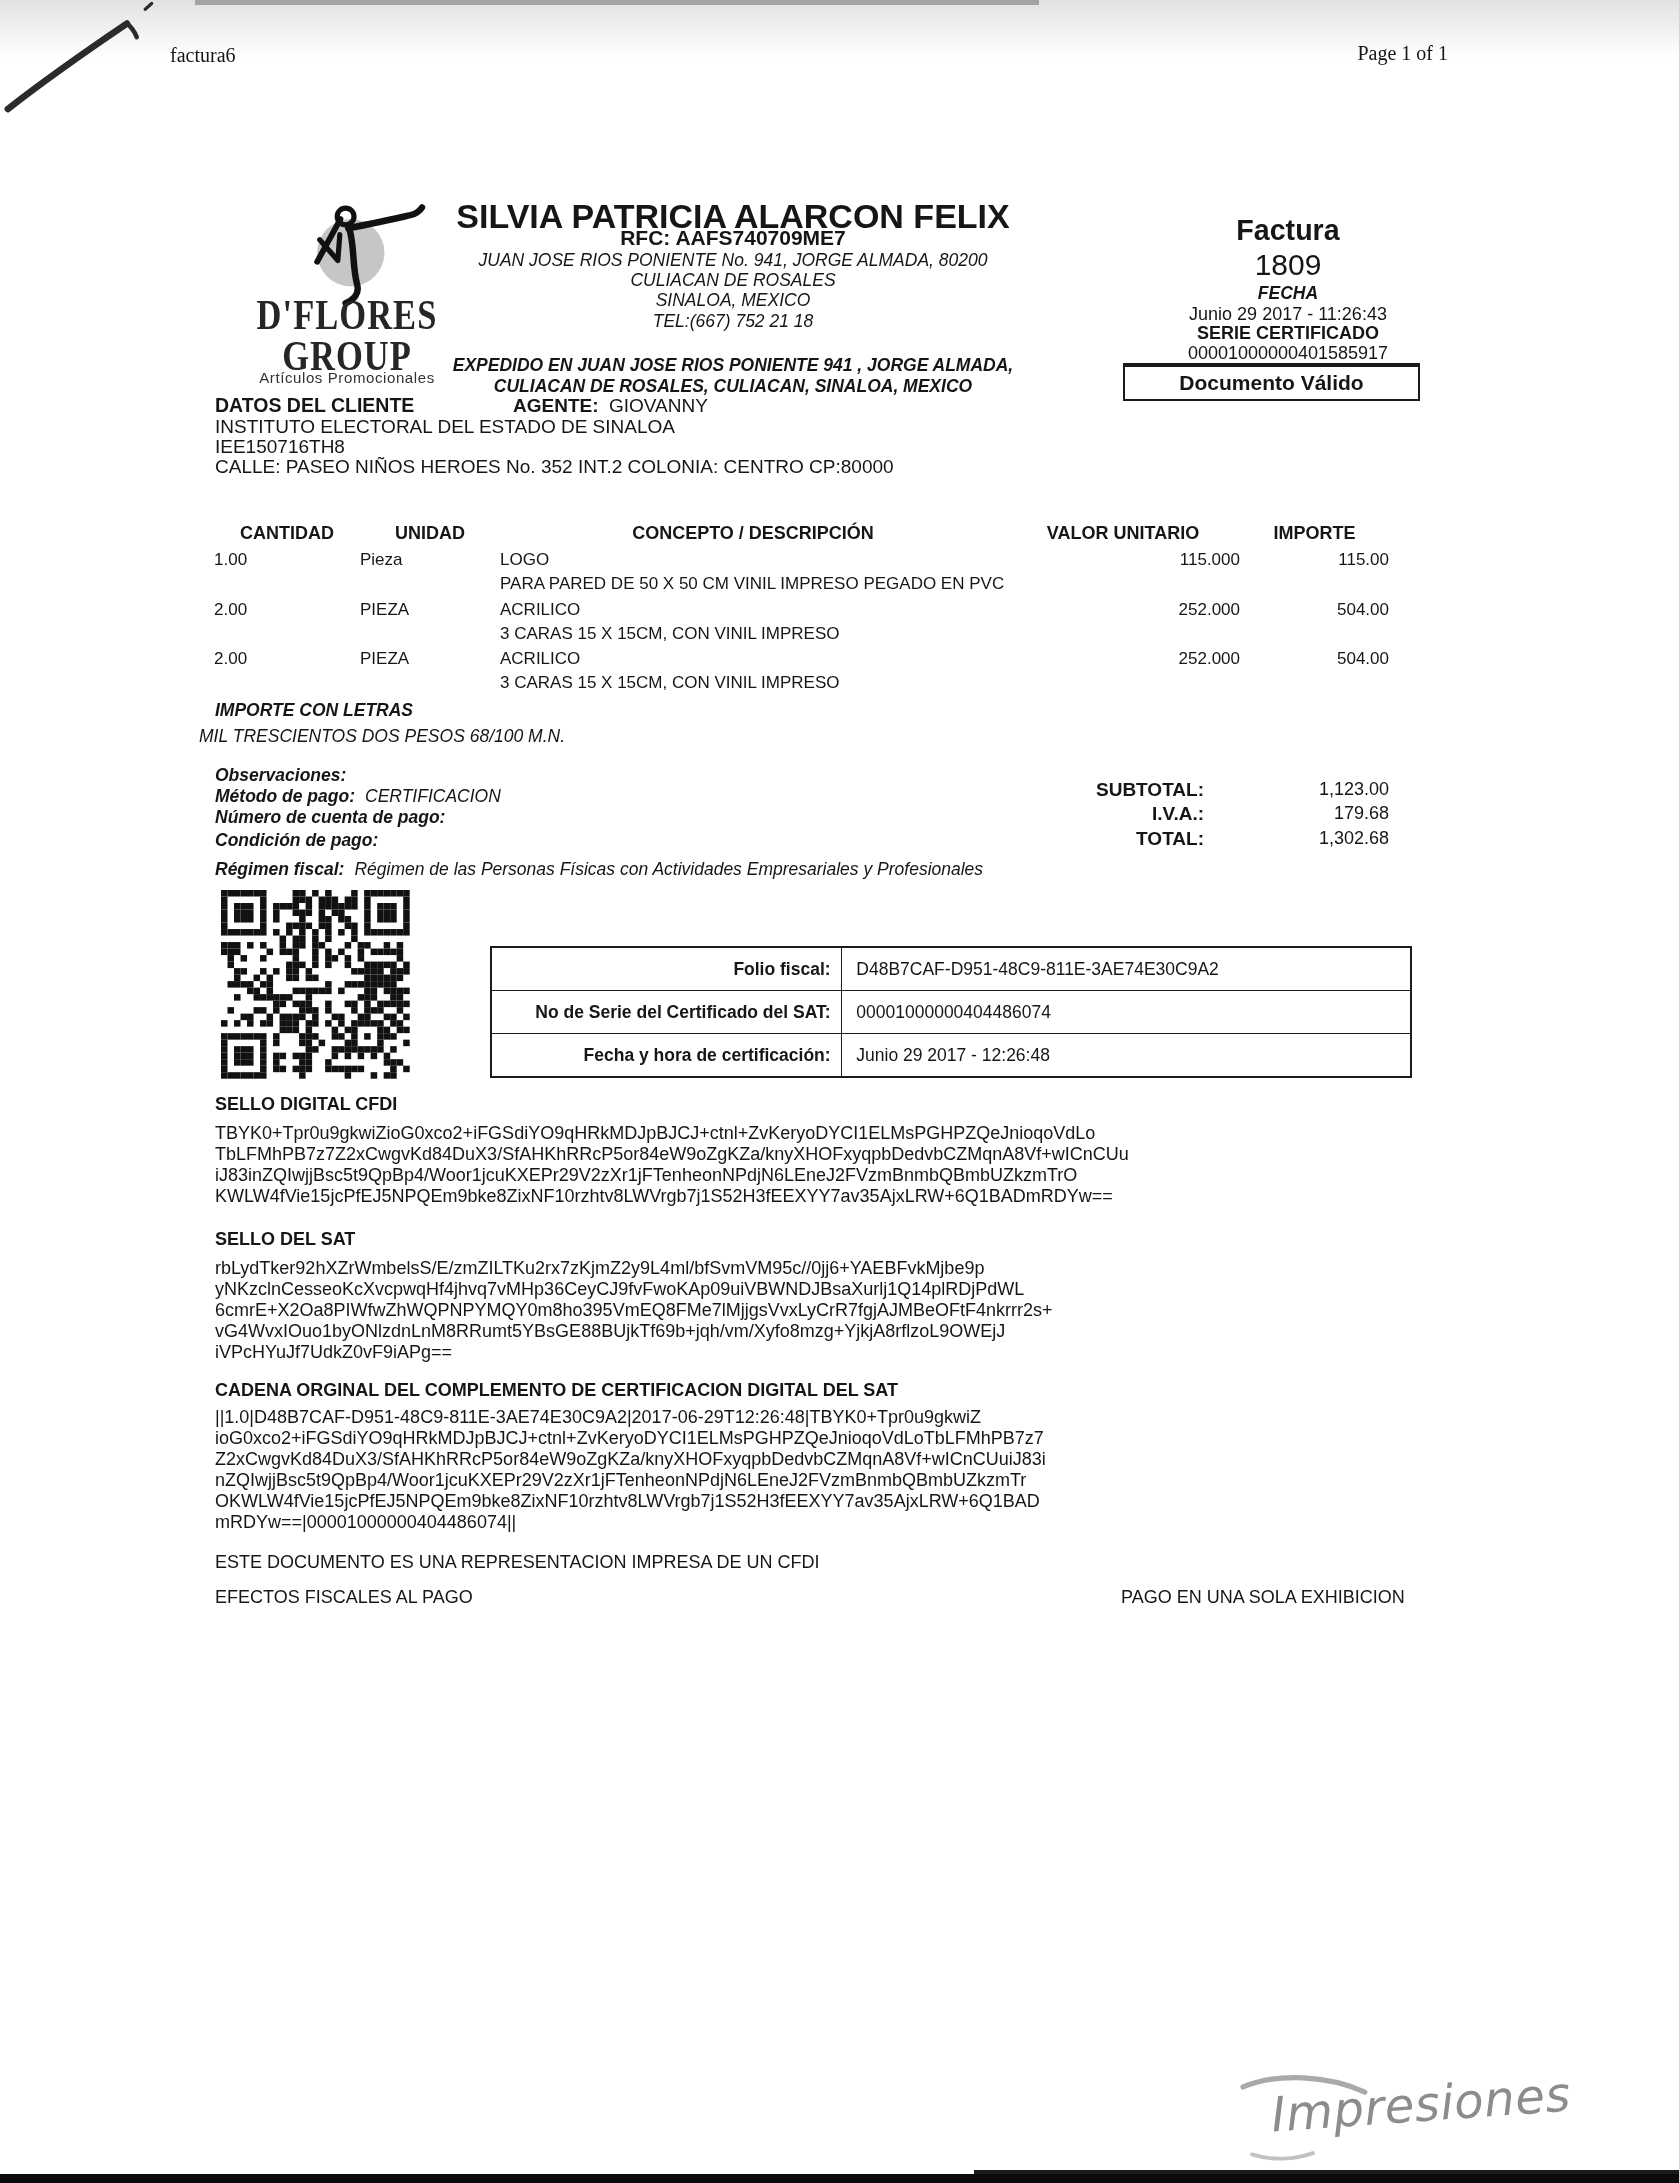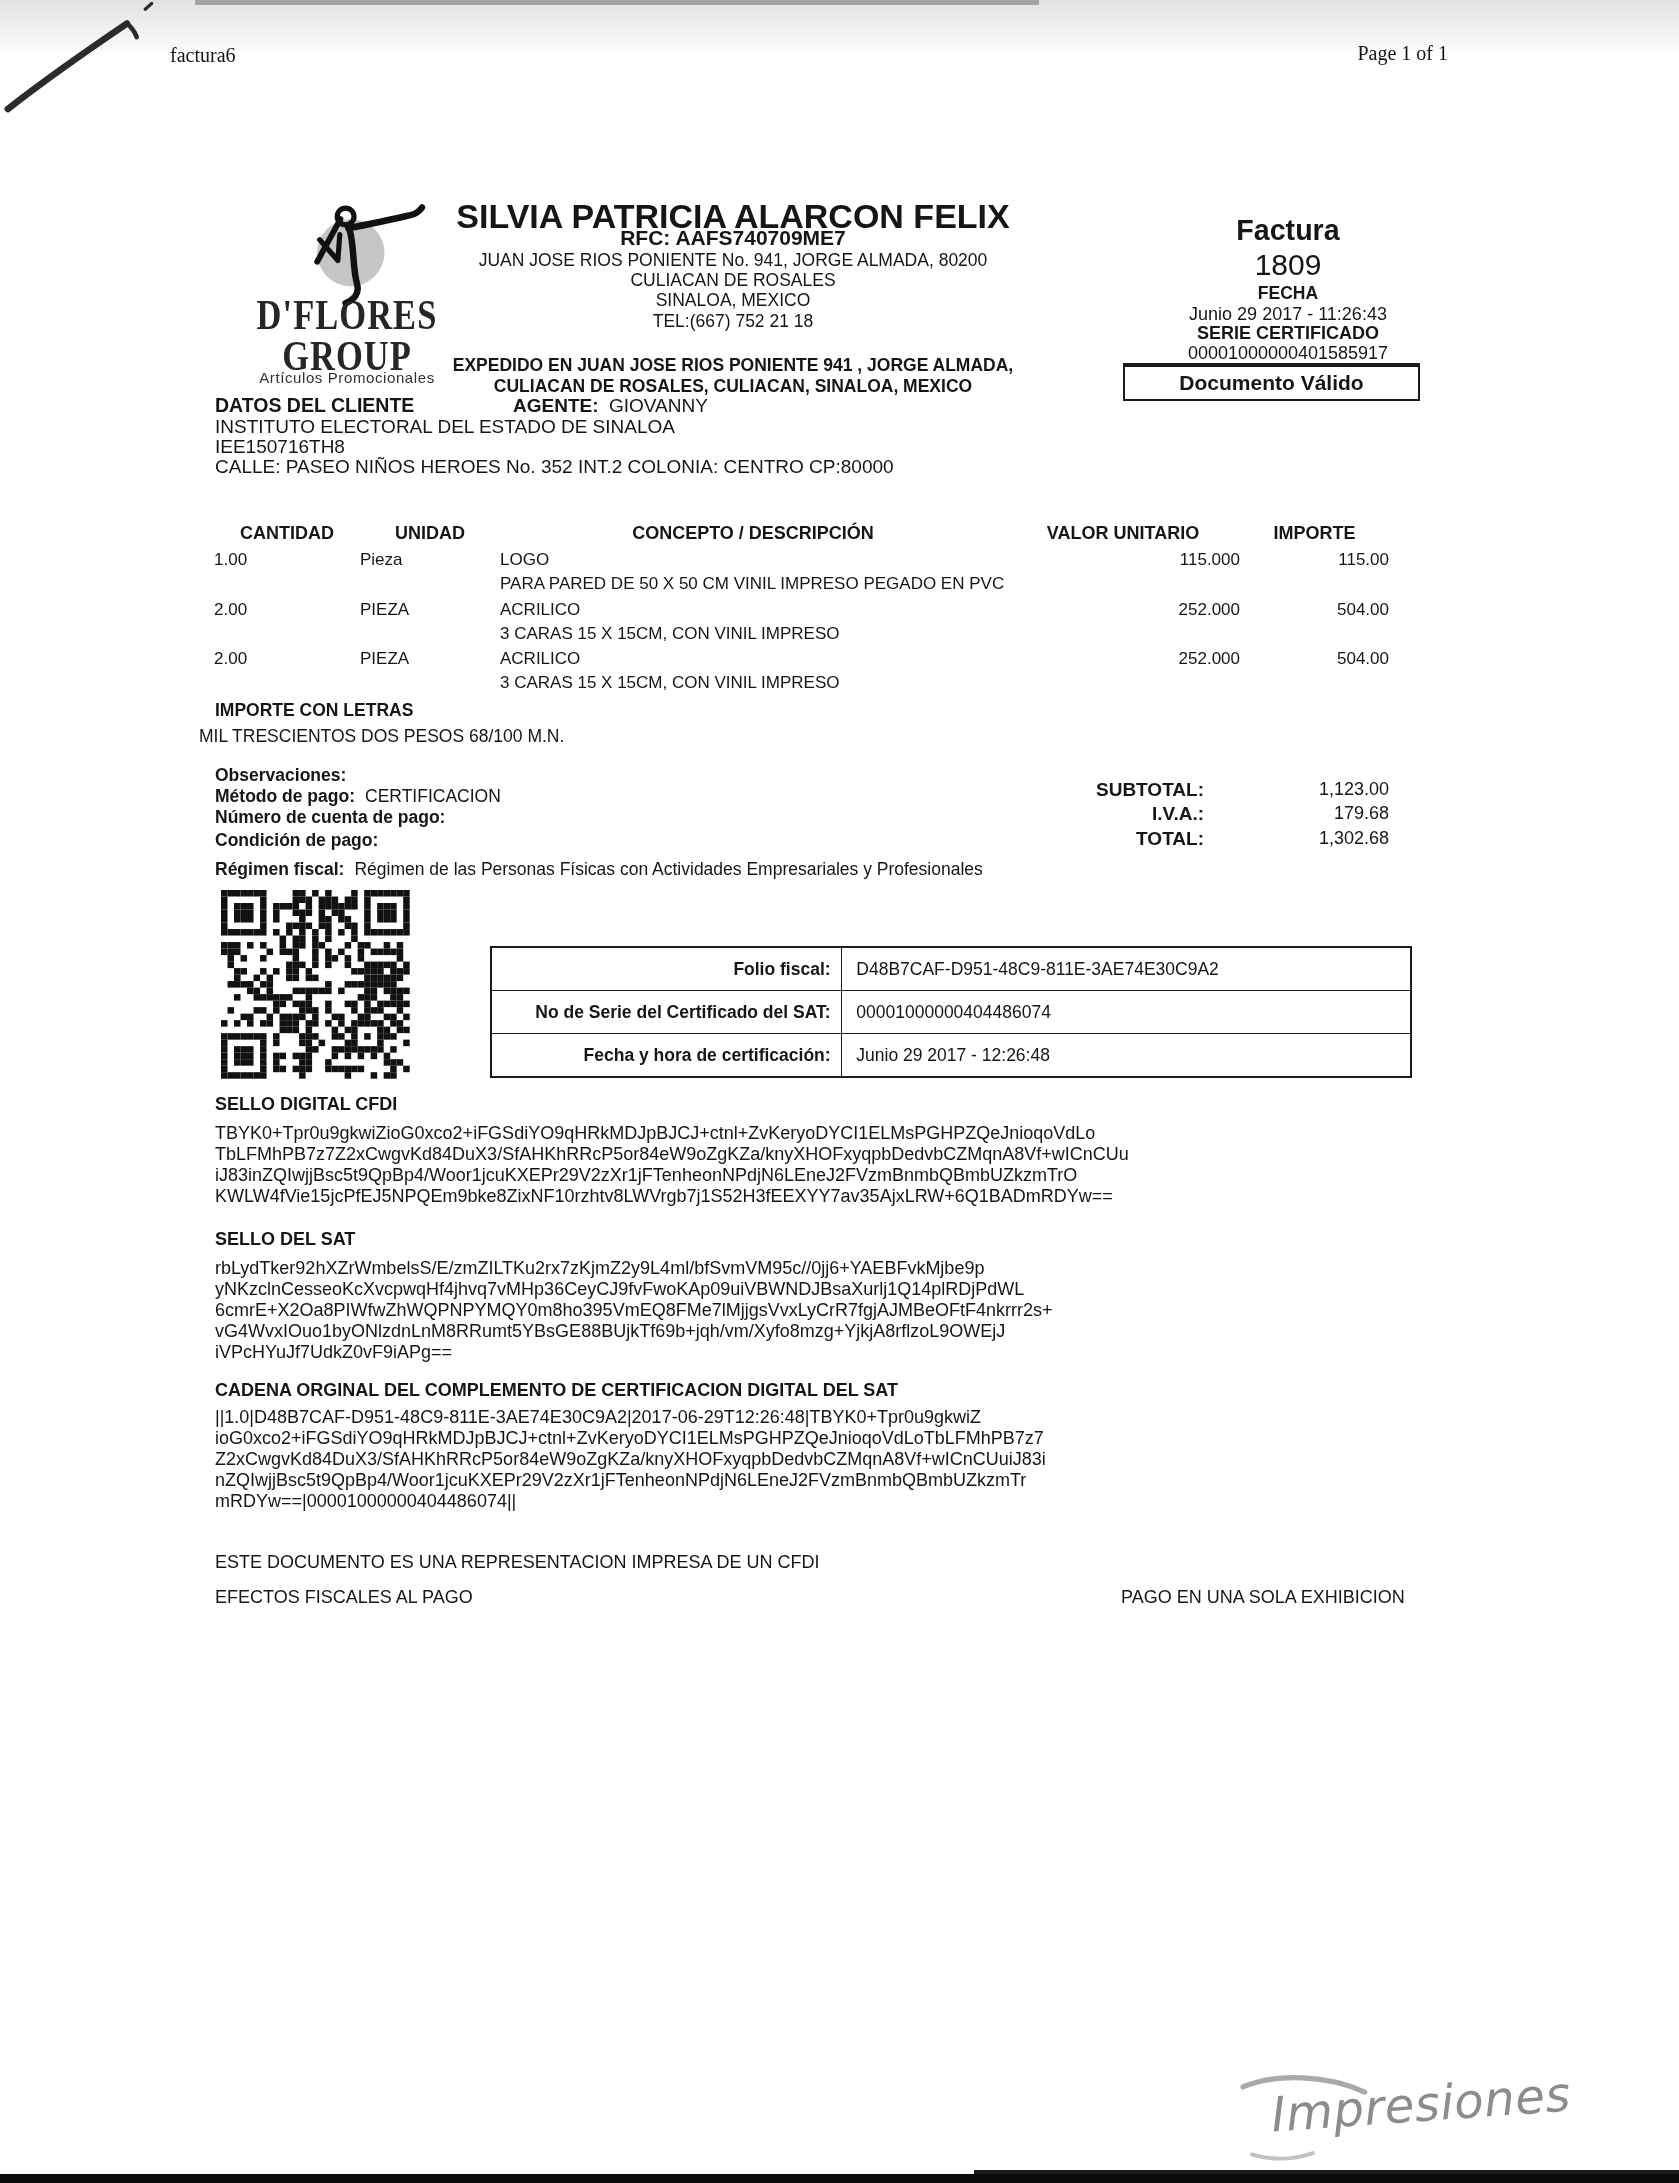--- a/index.html
+++ b/index.html
@@ -9,21 +9,21 @@
   .b{font-weight:700;}
   .ctr{text-align:center;}
   .rt{text-align:right;}
   .serif{font-family:"Liberation Serif",serif;}
   .scanshade{position:absolute;left:0;top:0;width:1680px;height:58px;
     background:linear-gradient(to bottom,rgba(150,150,150,.28),rgba(255,255,255,0));}
   .topedge{position:absolute;left:195px;top:0;width:844px;height:4.5px;background:#6f6f6f;opacity:.55;}
   .bottombar{position:absolute;left:0;top:2174px;width:1680px;height:9px;background:#0b0b0b;}
   .bottombar2{position:absolute;left:974px;top:2170px;width:706px;height:5.2px;background:#1a1a1a;}
   
-  .t27{font-size:17.5px;} .t28{font-size:18px;} .t29{font-size:19px;} .t30{font-size:19.5px;}
+  .t27{font-size:17.5px;font-style:italic;} .t28{font-size:18px;} .t29{font-size:19px;} .t30{font-size:19.5px;}
   .t32{font-size:21px;} .t38{font-size:34px;} .t40{font-size:20px;} .t44{font-size:28.6px;} .t46{font-size:30px;}
   
   .logoword{font-family:"Liberation Serif",serif;font-weight:700;color:#262626;
             transform:scaleX(.82);transform-origin:center;letter-spacing:1.3px;}
   .logotag{font-size:15px;color:#333;letter-spacing:0.6px;}
   
   .itable{position:absolute;left:214px;width:1175px;}
   .igrid{display:grid;grid-template-columns:146px 140px 506px 234px 149px;}
   .ihead{font-weight:700;font-size:18px;text-align:center;}
   .irow{display:grid;grid-template-columns:146px 140px 506px 234px 149px;
@@ -615,20 +615,21 @@
     <div class="sealline">vG4WvxIOuo1byONlzdnLnM8RRumt5YBsGE88BUjkTf69b+jqh/vm/Xyfo8mzg+YjkjA8rflzoL9OWEjJ</div>
     <div class="sealline">iVPcHYuJf7UdkZ0vF9iAPg==</div>
   </div>
 
   <div class="abs b t28" style="left:215px;top:1380px;">CADENA ORGINAL DEL COMPLEMENTO DE CERTIFICACION DIGITAL DEL SAT</div>
   <div class="abs" style="left:215px;top:1407px;">
     <div class="sealline">||1.0|D48B7CAF-D951-48C9-811E-3AE74E30C9A2|2017-06-29T12:26:48|TBYK0+Tpr0u9gkwiZ</div>
     <div class="sealline">ioG0xco2+iFGSdiYO9qHRkMDJpBJCJ+ctnl+ZvKeryoDYCI1ELMsPGHPZQeJnioqoVdLoTbLFMhPB7z7</div>
     <div class="sealline">Z2xCwgvKd84DuX3/SfAHKhRRcP5or84eW9oZgKZa/knyXHOFxyqpbDedvbCZMqnA8Vf+wICnCUuiJ83i</div>
     <div class="sealline">nZQIwjjBsc5t9QpBp4/Woor1jcuKXEPr29V2zXr1jFTenheonNPdjN6LEneJ2FVzmBnmbQBmbUZkzmTr</div>
+    <div class="sealline">OKWLW4fVie15jcPfEJ5NPQEm9bke8ZixNF10rzhtv8LWVrgb7j1S52H3fEEXYY7av35AjxLRW+6Q1BAD</div>
     <div class="sealline">mRDYw==|00001000000404486074||</div>
   </div>
 
   <div class="abs t28" style="left:215px;top:1552px;">ESTE DOCUMENTO ES UNA REPRESENTACION IMPRESA DE UN CFDI</div>
   <div class="abs t28" style="left:215px;top:1587px;">EFECTOS FISCALES AL PAGO</div>
   <div class="abs t28" style="left:1121px;top:1587px;">PAGO EN UNA SOLA EXHIBICION</div>
 
   <svg class="abs" style="left:1230px;top:2057px;" width="337" height="117" viewBox="0 0 520 180">
     <path d="M20,46 C72,24 152,28 208,54" stroke="#9a9a9a" stroke-width="8" fill="none" stroke-linecap="round" opacity="0.85"></path>
     <path d="M34,150 C64,160 100,158 128,148" stroke="#9a9a9a" stroke-width="6" fill="none" stroke-linecap="round" opacity="0.6"></path>

